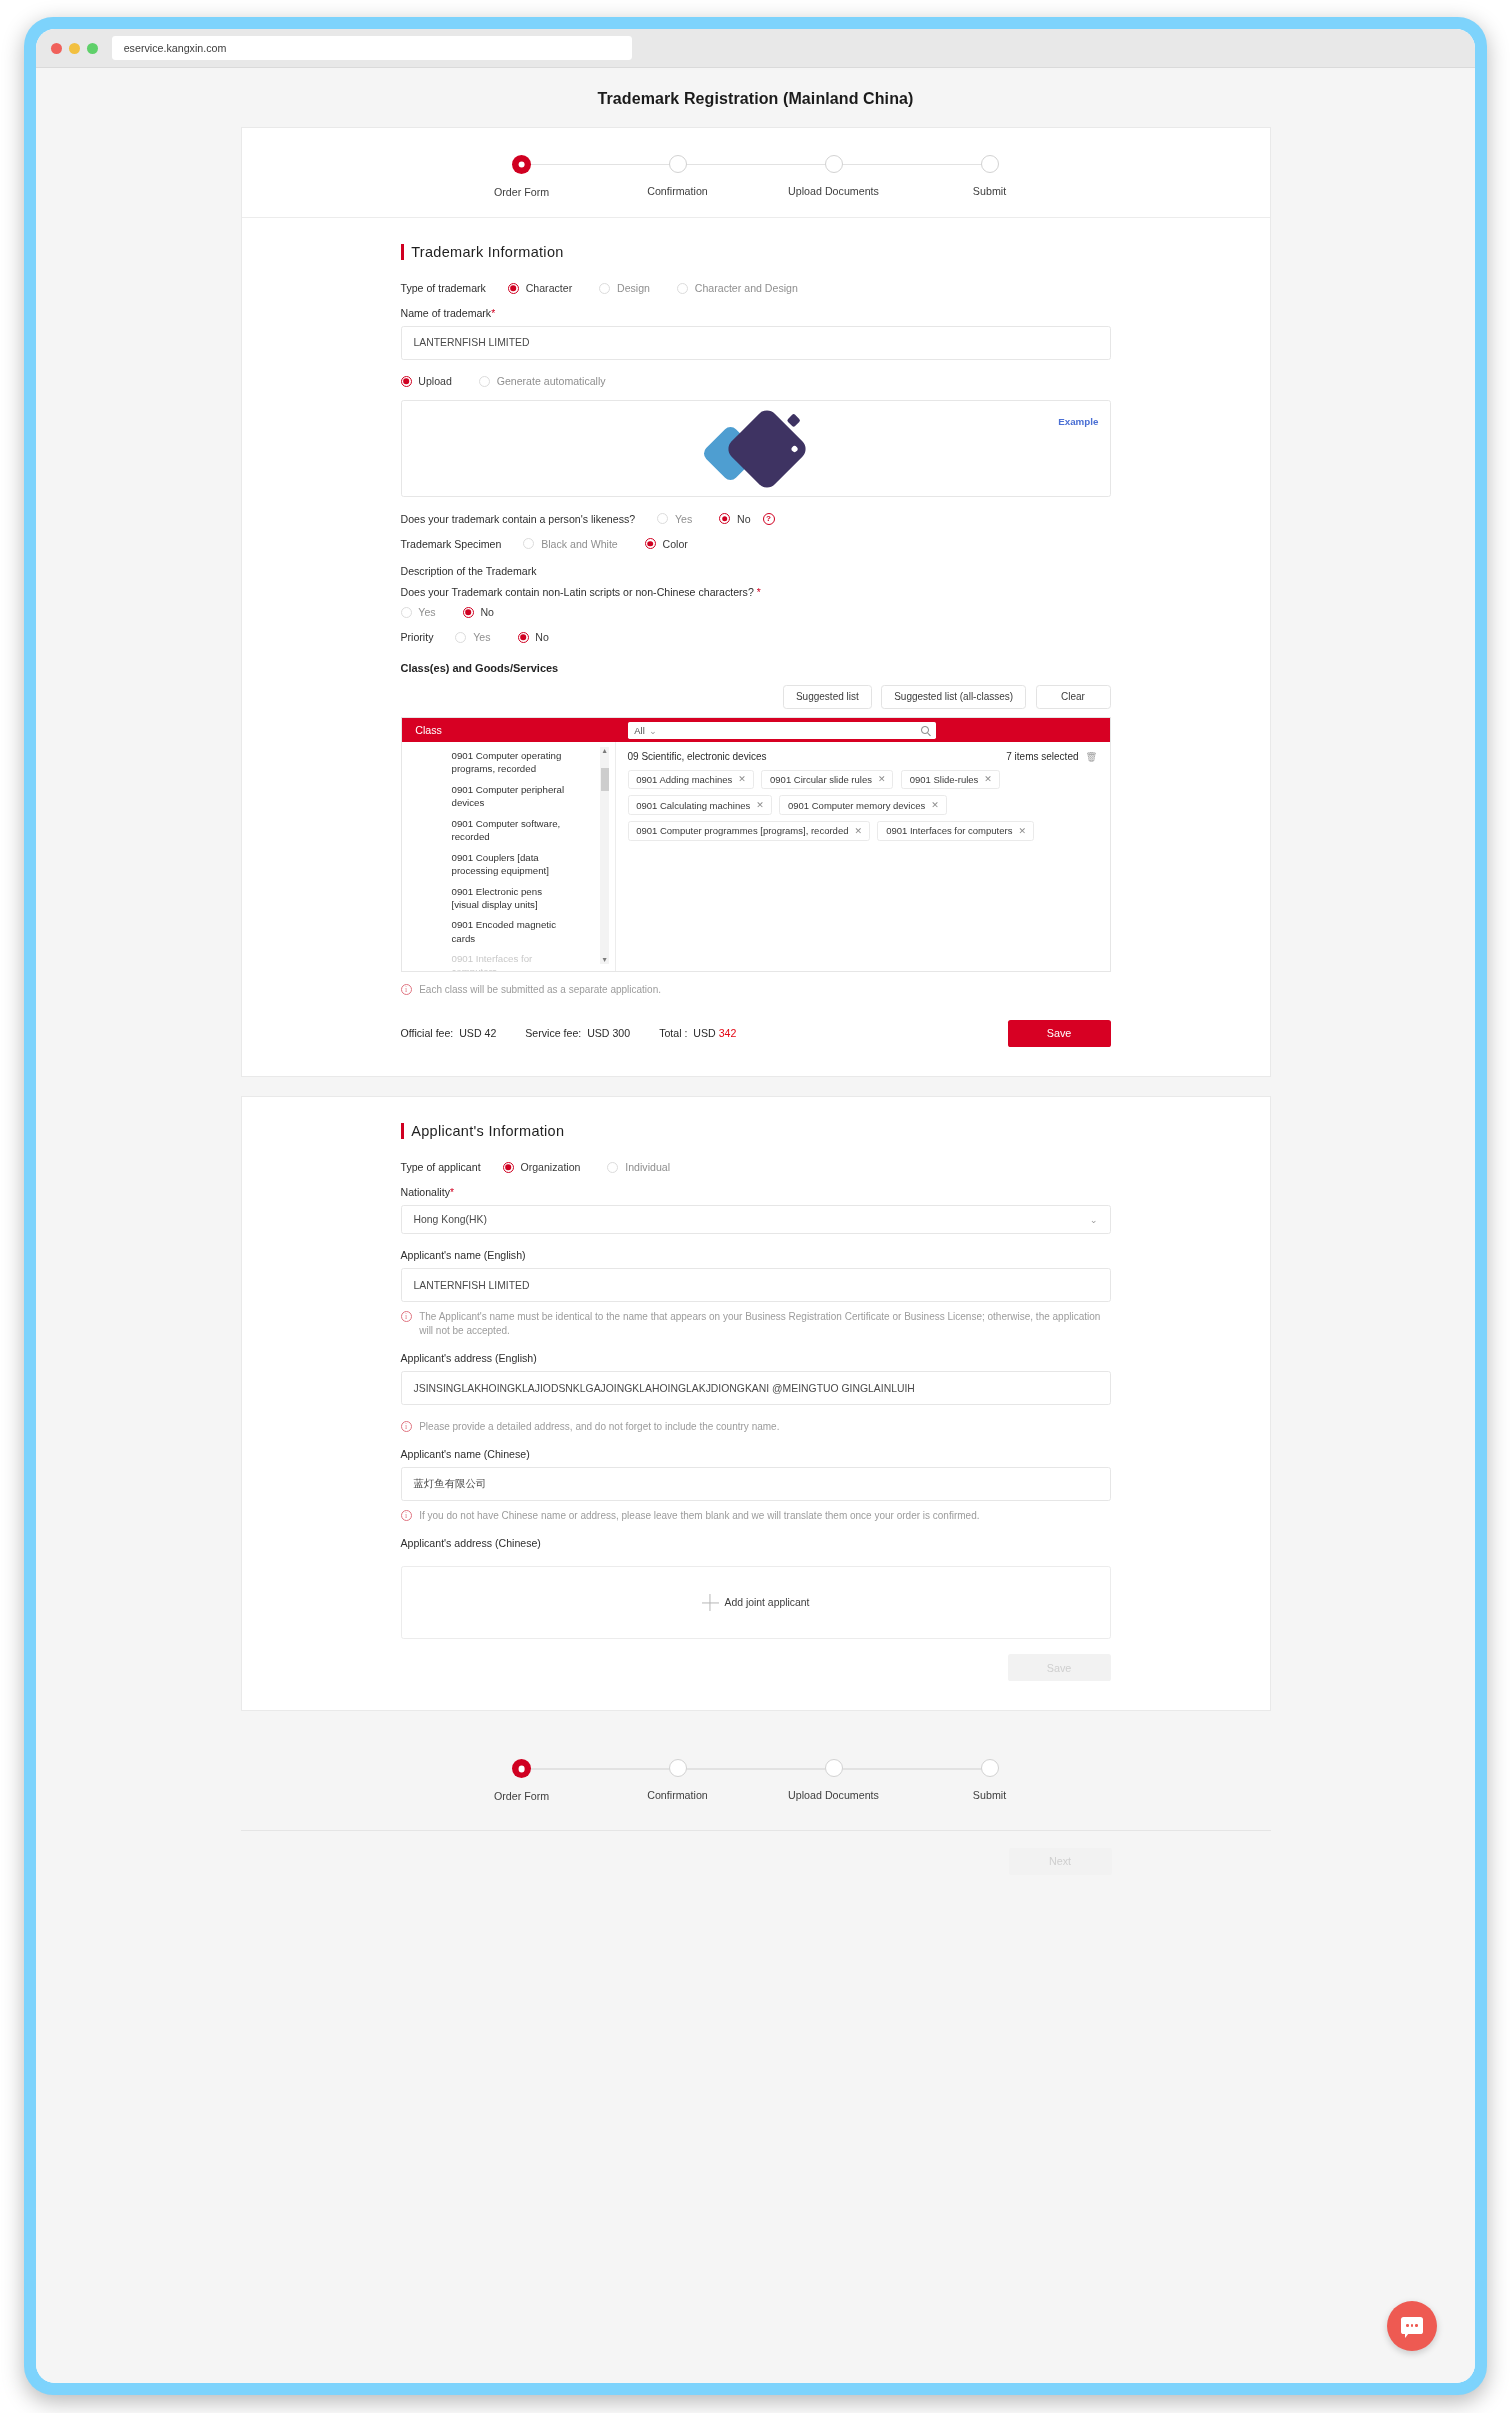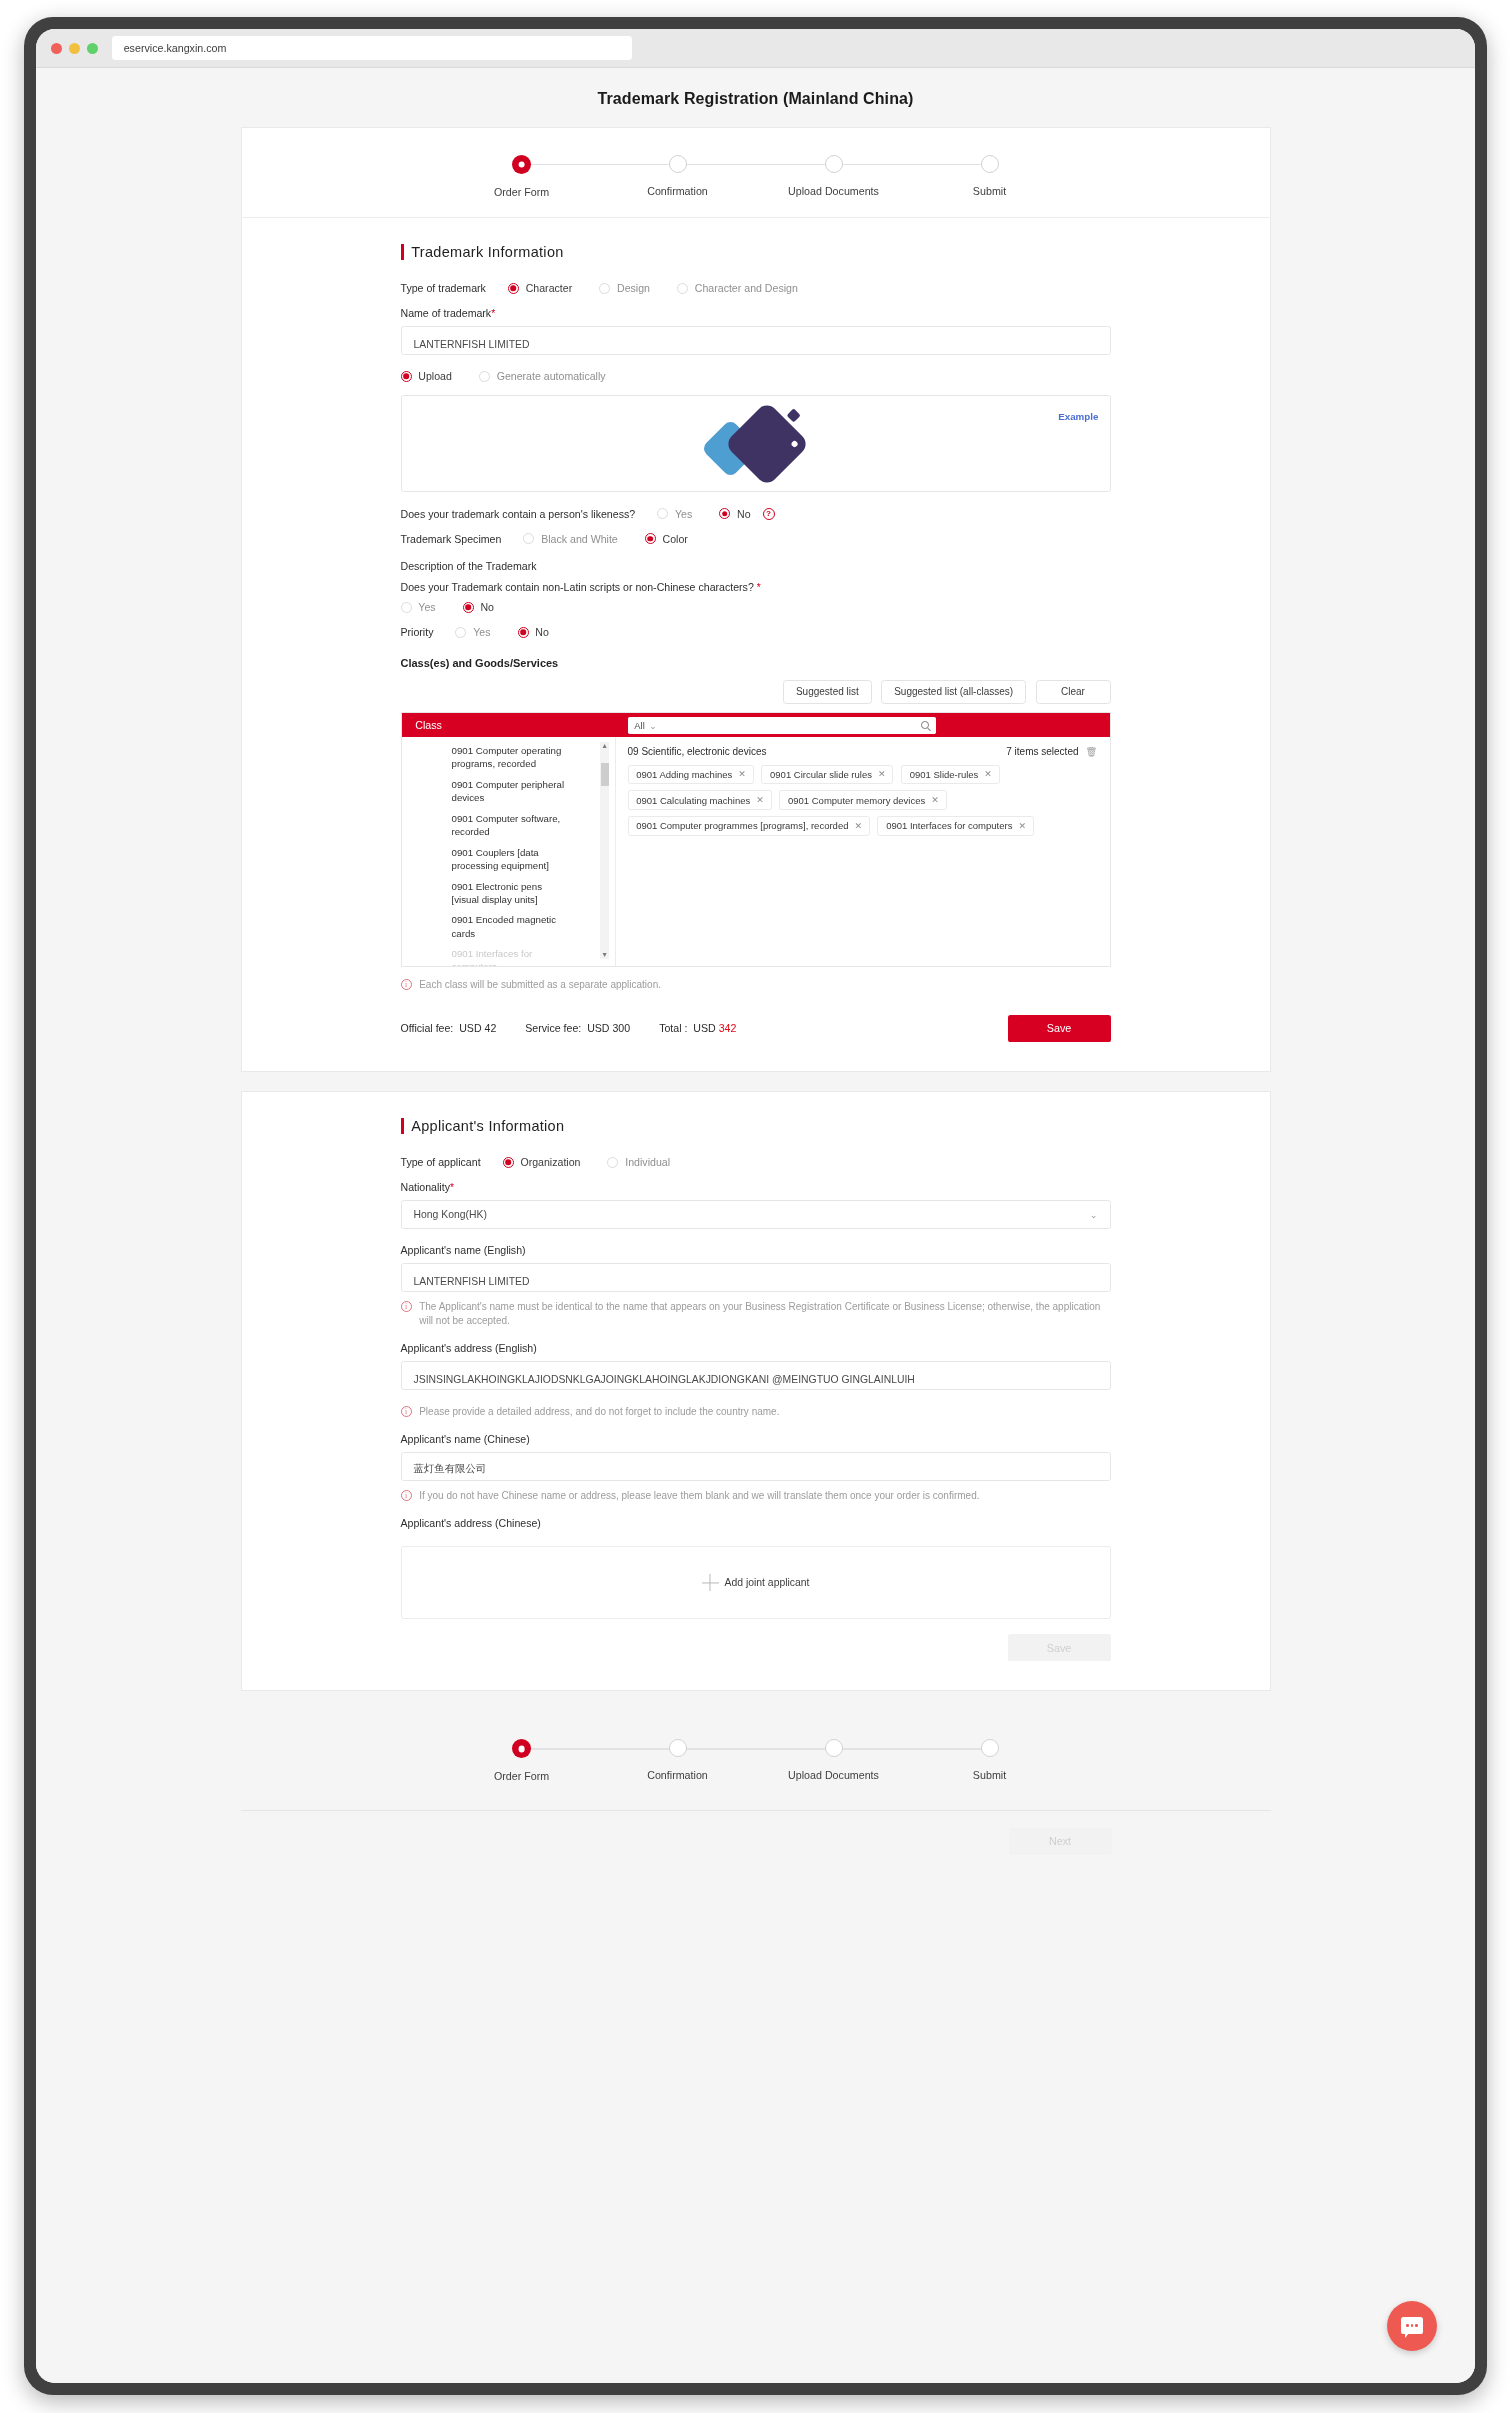--- a/index.html
+++ b/index.html
@@ -8,21 +8,21 @@
     background: #ffffff;
     font-family: "Liberation Sans", sans-serif;
     -webkit-font-smoothing: antialiased;
   }
 
   
   .device {
     position: absolute;
     left: 24px; top: 17px;
     width: 1463px; height: 2378px;
-    background: #404040;
+    background: #7dd3fc;
     border-radius: 29px;
     padding: 12px;
     box-shadow: 0 6.8px 22px rgba(0,0,0,.28);
   }
   .device-inner {
     width: 100%; height: 100%;
     background: #ffffff;
     border-radius: 19px;
     overflow: hidden;
     position: relative;
@@ -190,22 +190,22 @@
     background: #d00021;
   }
   .radio.off { color: #8f8f8f; }
 
   .text-input {
     width: 100%;
     height: 29px;
     border: 0.9px solid #e6e6e6;
     border-radius: 2.6px;
     background: #fff;
-    display: flex; align-items: flex-end;
-    padding: 4px 12px;
+    display: flex; align-items: center;
+    padding: 16px 12px;
     font-size: 10.4px;
     color: #4a4a4a;
     margin-bottom: 15.4px;
     overflow: hidden;
     white-space: nowrap;
   }
   .select-input {
     width: 100%; height: 29px;
     border: 0.9px solid #e6e6e6;
     border-radius: 2.6px;

